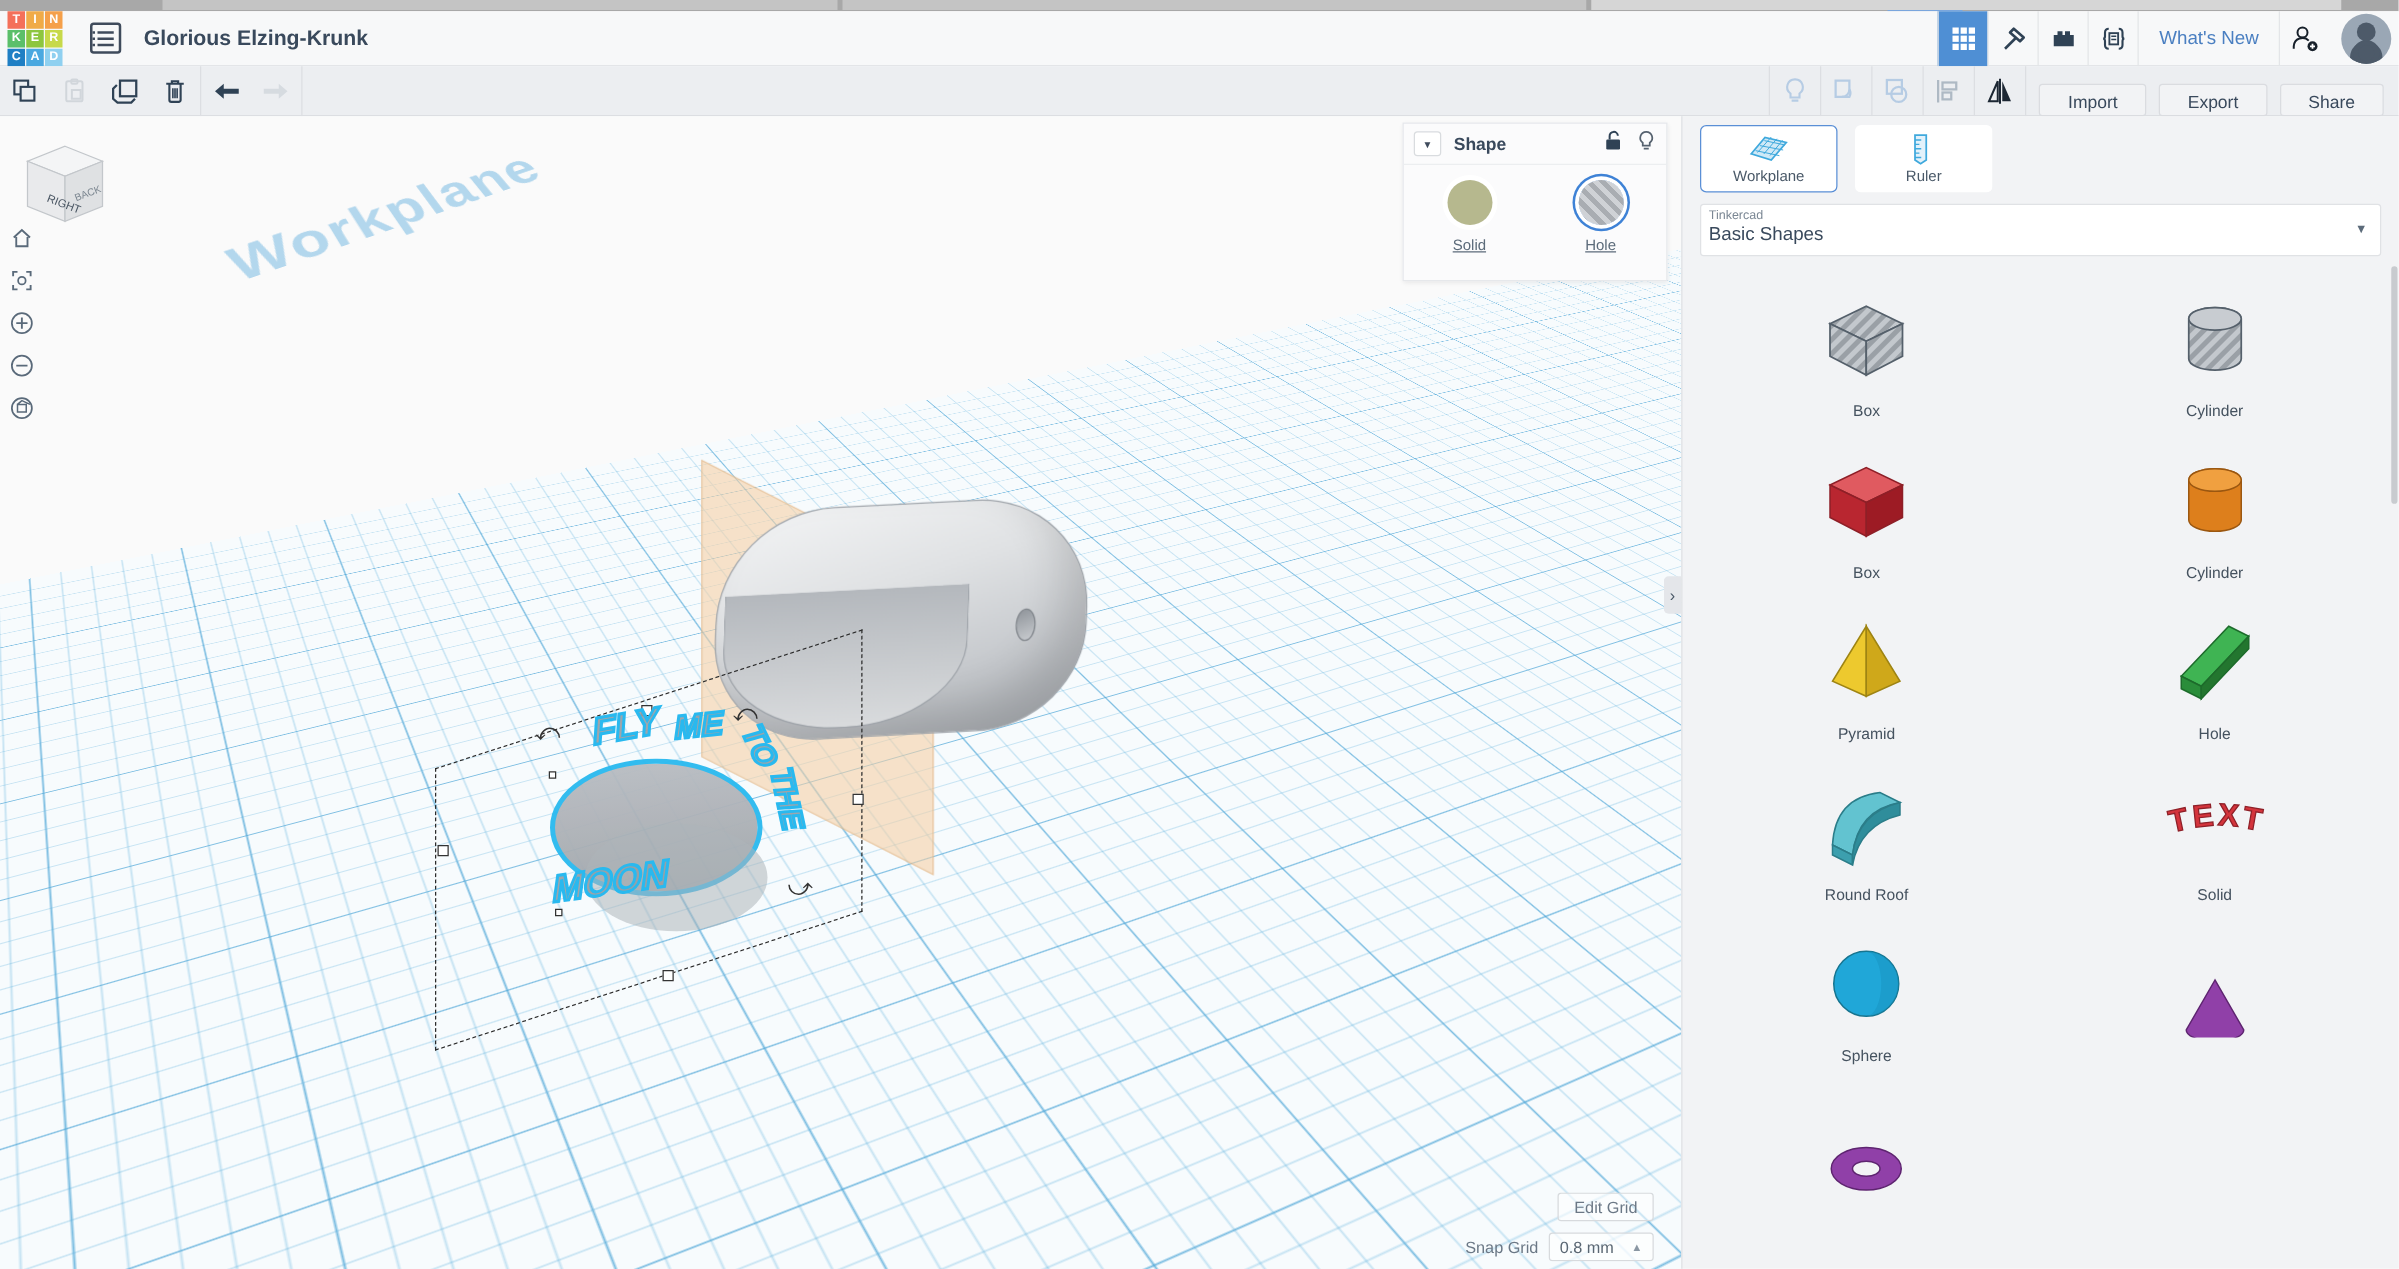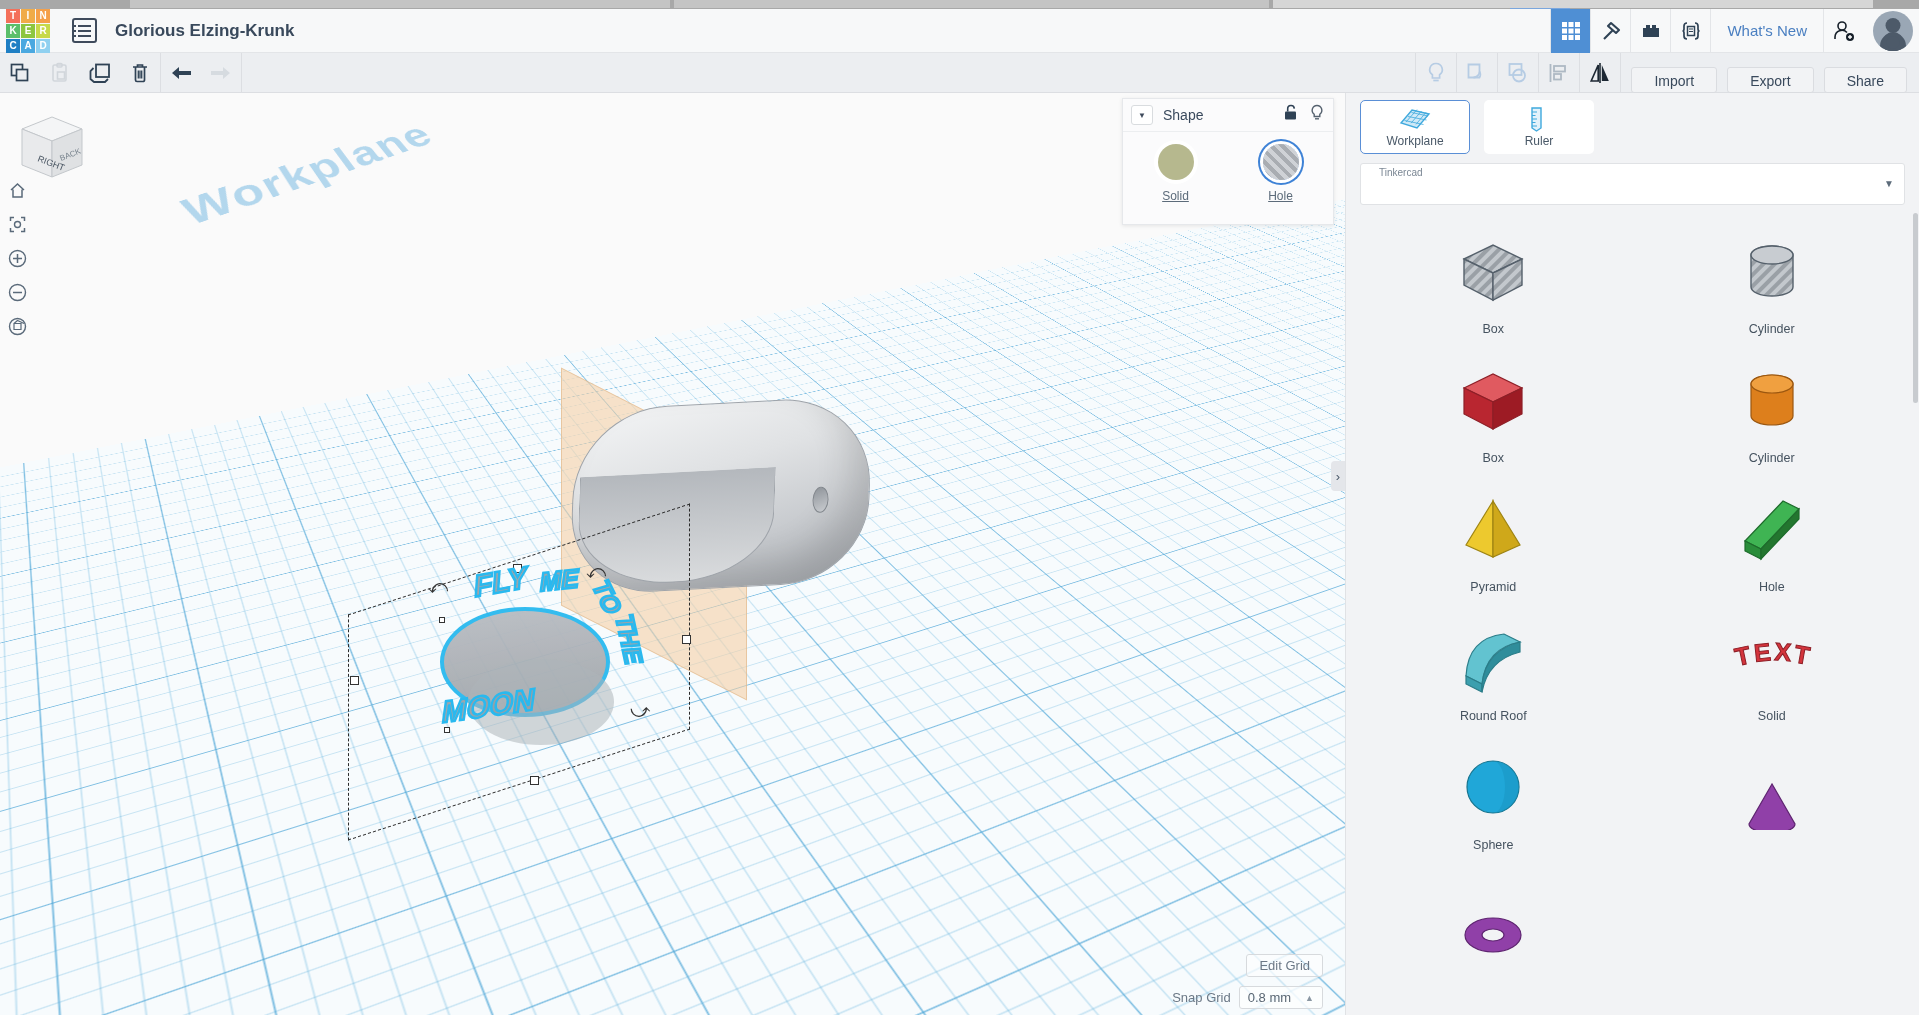--- a/index.html
+++ b/index.html
@@ -246,21 +246,21 @@
   }
   .sp-head {
     height: 33px; display: flex; align-items: center;
     border-bottom: 1px solid #eceef0; padding: 0 8px;
   }
   .sp-caret {
     width: 22px; height: 20px; border: 1px solid #d9dcdf; border-radius: 3px;
     display: flex; align-items: center; justify-content: center;
     font-size: 8px; color: #3f4b5c; background: #fff; cursor: pointer;
   }
-  .sp-title { margin-left: 10px; font-size: 14px; font-weight: normal; color: #39495c; }
+  .sp-title { margin-left: 10px; font-size: 14px; font-weight: bold; color: #39495c; }
   .sp-ico { margin-left: auto; display: flex; gap: 10px; }
   .sp-body { display: flex; justify-content: space-around; padding-top: 12px; }
   .sp-opt { text-align: center; cursor: pointer; }
   .sw {
     width: 36px; height: 36px; border-radius: 50%; margin: 0 auto;
     box-shadow: 0 0 0 4px #fff;
   }
   .sw.solid { background: #b6b88e; }
   .sw.hole {
     background: repeating-linear-gradient(45deg,#cfd2d6 0 4px,#a9adb2 4px 8px);
@@ -281,21 +281,21 @@
     width: 110px; height: 54px; border-radius: 5px; background: #fff;
     border: 1px solid transparent; display: flex; flex-direction: column;
     align-items: center; justify-content: center; gap: 2px; cursor: pointer;
   }
   .sb-tool.sel { border-color: #5a8fd6; }
   .sb-tool span { font-size: 12px; color: #4a5968; }
 
   .lib-select {
     margin: 8px 14px 0 14px; height: 42px; background: #fff;
     border: 1px solid #e0e2e5; border-radius: 3px;
-    padding: 3px 18px; position: relative; cursor: pointer;
+    padding: 3px 6px; position: relative; cursor: pointer;
   }
   .lib-sub { font-size: 10px; color: #7b8794; }
   .lib-main { font-size: 15px; color: #39495c; margin-top: 1px; }
   .lib-caret {
     position: absolute; right: 10px; top: 14px; font-size: 10px; color: #5c6b7a;
   }
 
   .shapes-grid {
     margin-top: 12px; padding: 0 10px; display: grid;
     grid-template-columns: 1fr 1fr; gap: 4px 4px;
@@ -611,20 +611,21 @@
         <svg width="24" height="26" viewBox="0 0 24 26">
           <path d="M5 2 h9 v20 l-4.5 3 L5 22 Z" fill="#e3f2fb" stroke="#3fa9dd" stroke-width="1.4"></path>
           <path d="M5 6h5 M5 9.5h3.5 M5 13h5 M5 16.5h3.5 M5 20h5" stroke="#3fa9dd" stroke-width="1.1"></path>
         </svg>
         <span>Ruler</span>
       </div>
     </div>
 
     <div class="lib-select">
       <div class="lib-sub">Tinkercad</div>
+      <div class="lib-main">Basic Shapes</div>
       <div class="lib-caret">▼</div>
     </div>
 
     <div class="shapes-grid">
 
       <div class="shape-cell">
         <div class="shape-art">
           <svg width="82" height="76" viewBox="0 0 82 76">
             <defs>
                 <pattern id="hatch" width="8" height="8" patternTransform="rotate(45)" patternUnits="userSpaceOnUse">

